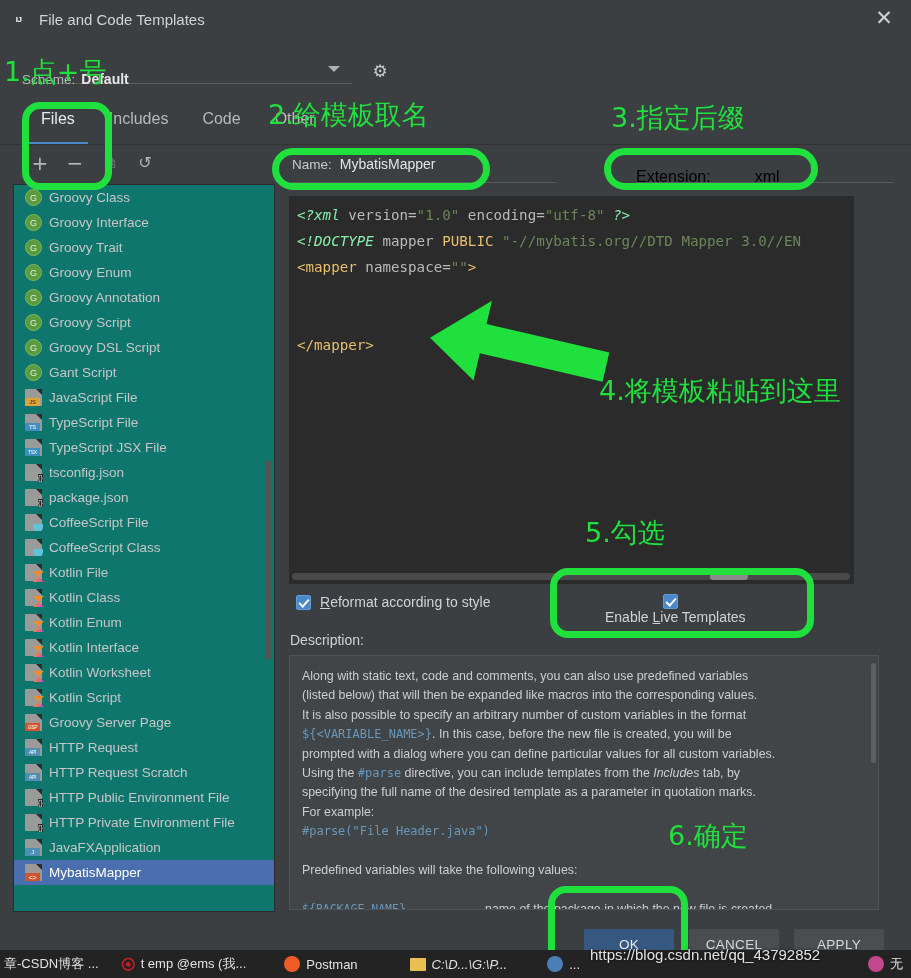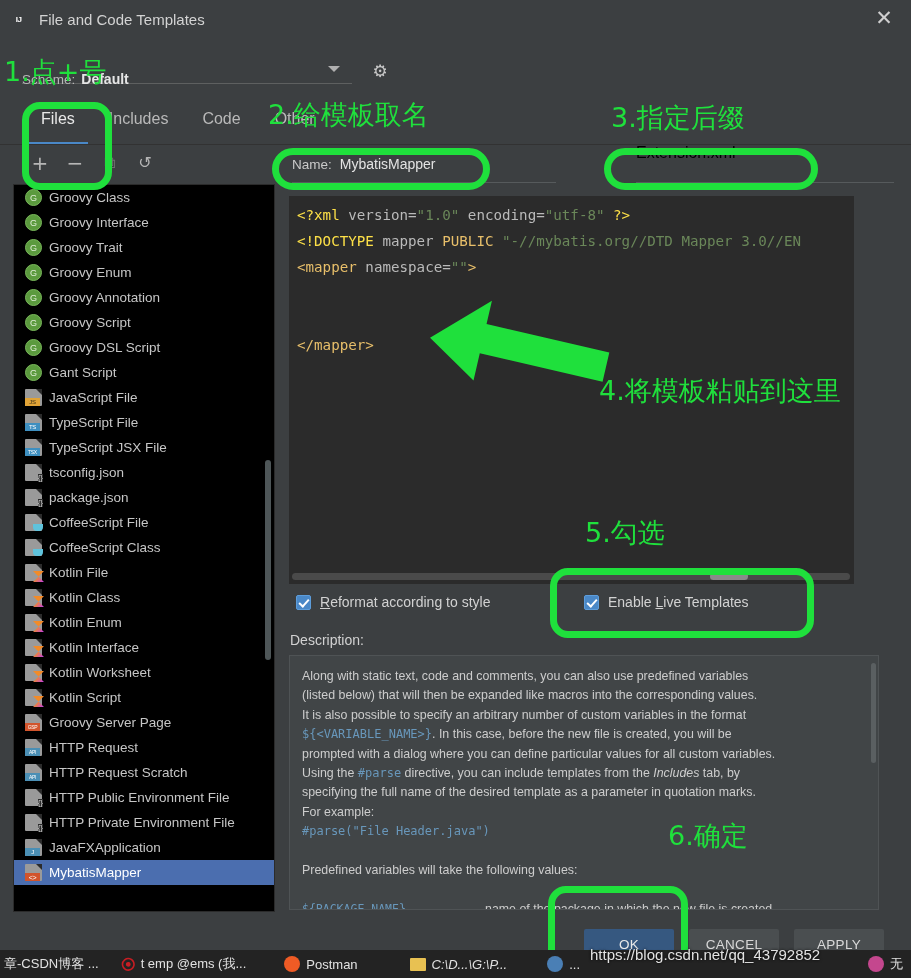--- a/index.html
+++ b/index.html
@@ -68,21 +68,21 @@
   
   .lefttoolbar { position: absolute; left: 30px; top: 152px; display: flex; align-items: center; gap: 15px; }
   .ttbtn { color: #b6b6b6; font-size: 20px; width: 20px; height: 22px; text-align: center;
            line-height: 22px; font-family: "DejaVu Sans", sans-serif; }
   .ttbtn.sm { font-size: 16px; }
   .ttbtn.dim { color: #707070; }
 
   
   .filelist {
     position: absolute; left: 13px; top: 184px; width: 262px; height: 728px;
-    background: #000000; border: 1px solid #2b2b2b; overflow: hidden;
+    background: #0f766e; border: 1px solid #2b2b2b; overflow: hidden;
   }
   .frow { height: 25px; display: flex; align-items: center; padding-left: 11px; }
   .frow.sel { background: #4b6eaf; }
   .frow .lbl { color: #c6c6c6; font-size: 13.5px; white-space: nowrap; }
   .frow.sel .lbl { color: #ffffff; }
   .ficon { width: 17px; height: 17px; margin-right: 7px; flex: none; position: relative; }
 
   .ic-groovy {
     border-radius: 50%; background: #5b9a3e; border: 1px solid #7ab85b;
   }
@@ -125,36 +125,36 @@
     position: absolute; left: 265px; top: 460px; width: 6px; height: 200px;
     background: #4e5658; border-radius: 3px;
   }
 
   
   .name-row { position: absolute; left: 292px; top: 156px; display: flex; align-items: center; }
   .name-row .cap { color: #c9c9c9; font-size: 13.5px; }
   .name-row .val { color: #e3e3e3; font-size: 14px; margin-left: 8px; }
   .name-underline { position: absolute; left: 292px; top: 182px; width: 264px; height: 1px; background: #565a5c; }
 
-  .ext-row { position: absolute; left: 636px; top: 144px; display: flex; align-items: center; }
+  .ext-row { position: absolute; left: 636px; top: 168px; display: flex; align-items: center; gap: 44px; }
   .ext-underline { position: absolute; left: 636px; top: 182px; width: 258px; height: 1px; background: #565a5c; }
 
   
   .editor {
     position: absolute; left: 289px; top: 196px; width: 565px; height: 388px;
     background: #2b2b2b; padding: 6px 0 0 8px; overflow: hidden;
   }
   .cl {
     font-family: "DejaVu Sans Mono", monospace; font-size: 14.2px; line-height: 26px;
     white-space: pre; color: #a9b7c6;
   }
   .k-tag { color: #e8bf6a; }
   .k-attr { color: #bababa; }
   .k-str { color: #6a8759; }
-  .k-punc { color: #fde047; }
+  .k-punc { color: #86efac; font-style: italic; }
   .k-dtd { color: #6a8759; }
   .edit-hsb {
     position: absolute; left: 292px; top: 573px; width: 558px; height: 7px;
     background: #4a4a4a; border-radius: 4px;
   }
   .edit-hsb-thumb {
     position: absolute; left: 418px; top: 0; width: 38px; height: 7px;
     background: #8a8a8a; border-radius: 4px;
   }
 
@@ -409,21 +409,21 @@
     </div>
   <div class="edit-hsb">
     <div class="edit-hsb-thumb"></div>
   </div>
 
   <div class="cbrow" style="left:296px; top:594px;">
     <span class="cb"></span>
     <span class="cb-lbl"><span class="u">R</span><span>eformat according to style</span></span>
   </div>
 
-  <div class="cbrow" style="left:584px; top:594px;">
+  <div class="cbrow" style="left:596px; top:594px;flex-direction:column;">
     <span class="cb"></span>
     <span class="cb-lbl"><span>Enable </span><span class="u">L</span><span>ive Templates</span></span>
   </div>
 
   <div class="desc-cap">Description:</div>
   <div class="descbox" id="descbox">
       <div class="dl"><span>Along with static text, code and comments, you can also use predefined variables</span></div>
       <div class="dl"><span>(listed below) that will then be expanded like macros into the corresponding values.</span></div>
       <div class="dl"><span>It is also possible to specify an arbitrary number of custom variables in the format</span></div>
       <div class="dl"><span class="dmono">${&lt;VARIABLE_NAME&gt;}</span><span>. In this case, before the new file is created, you will be</span></div>

